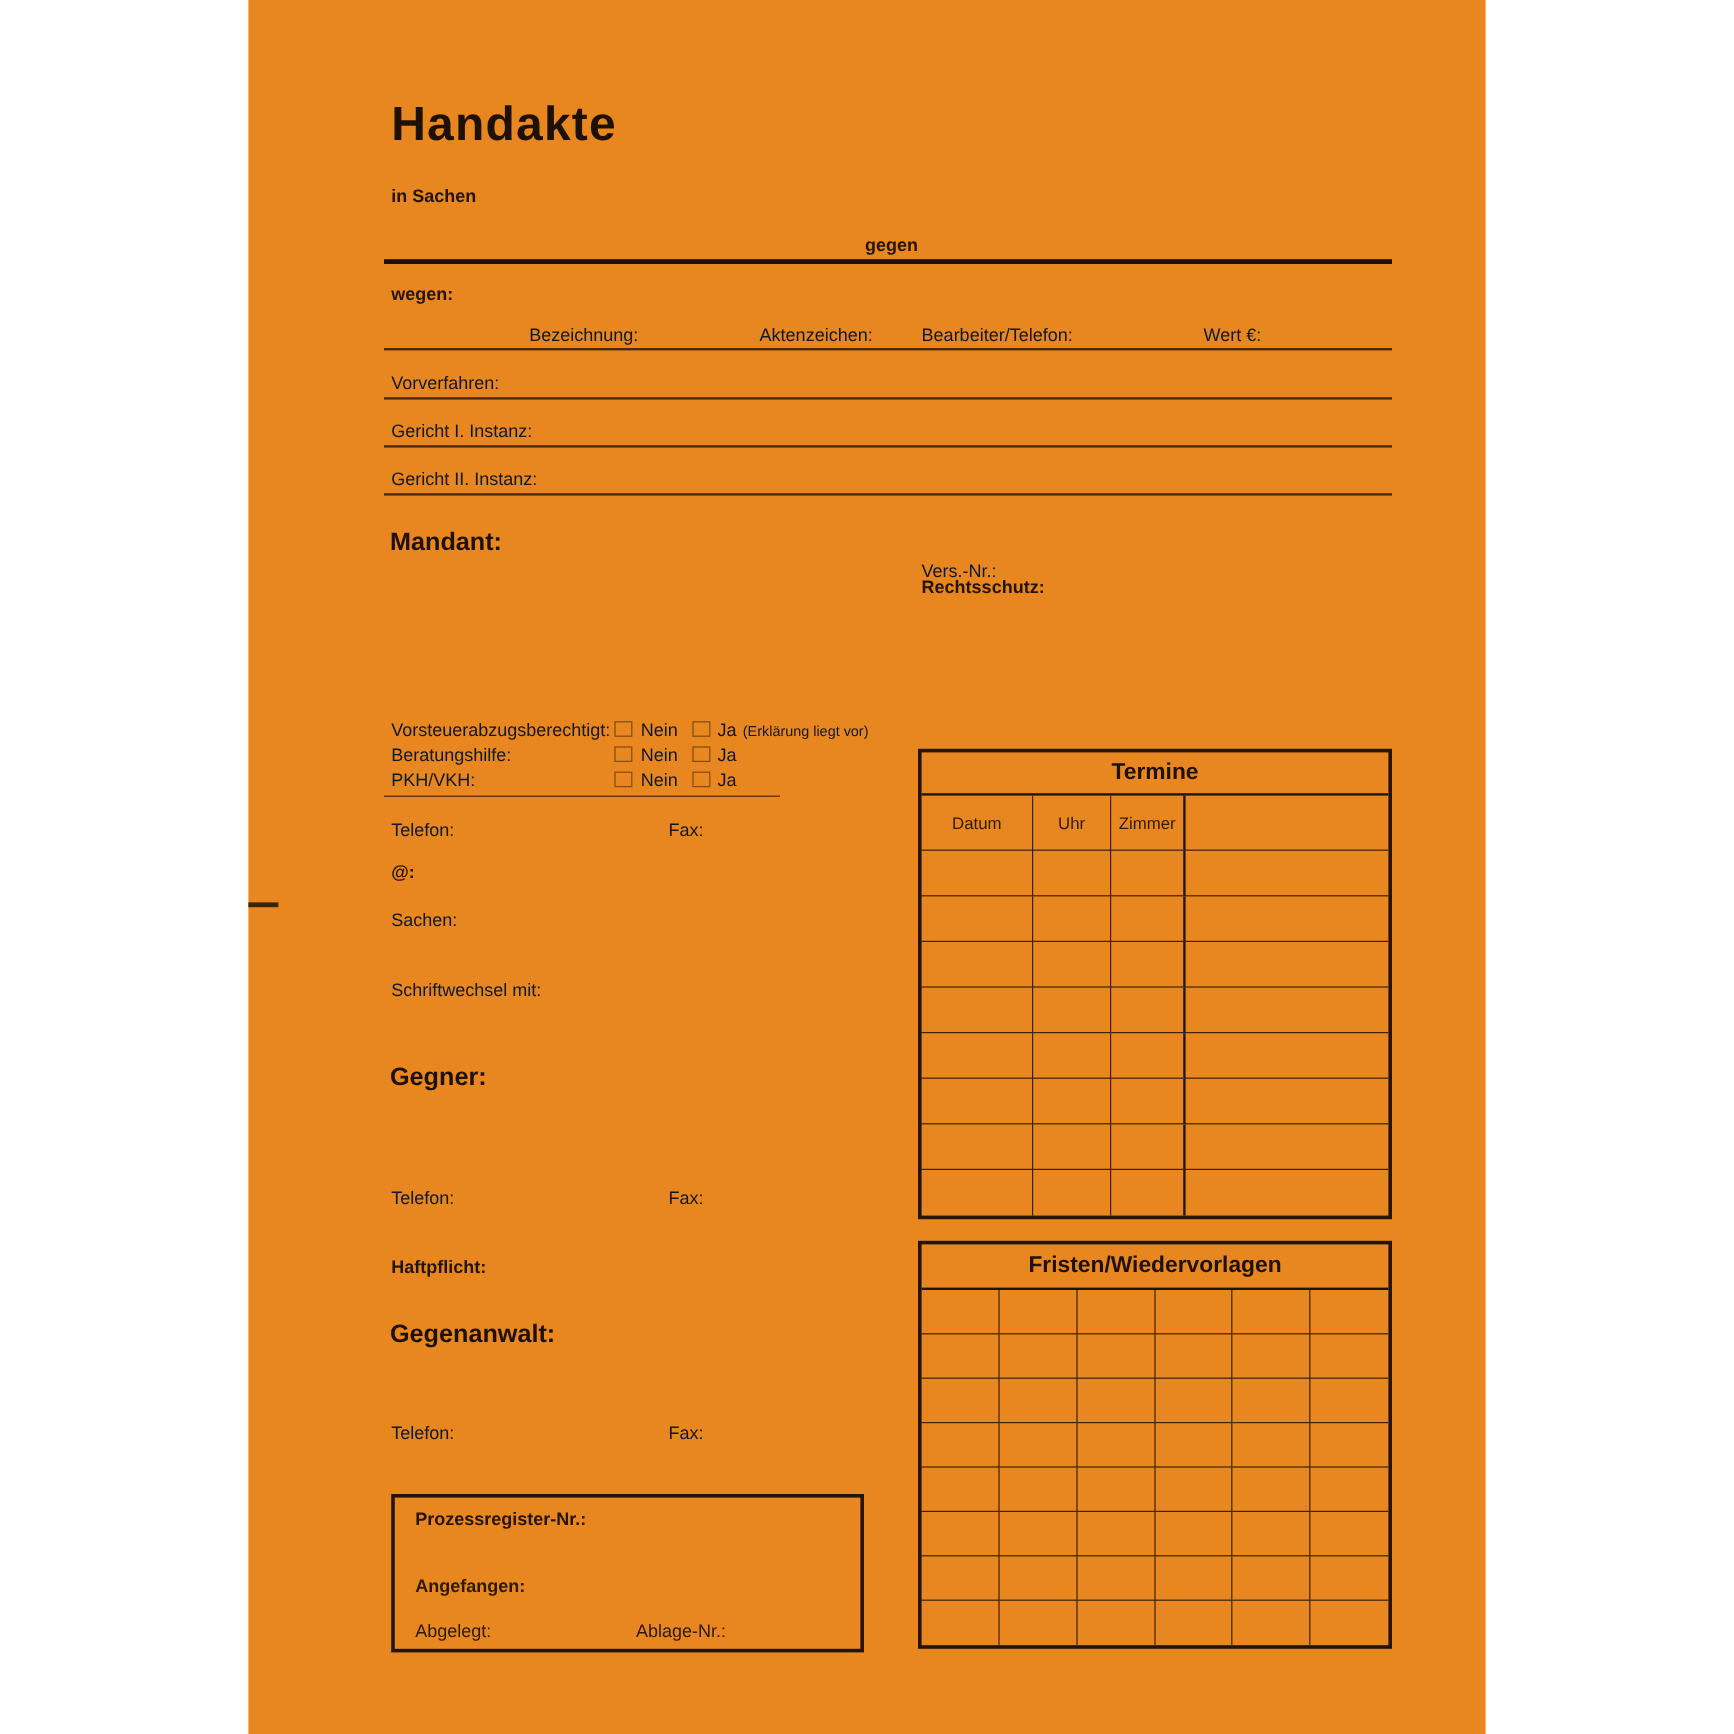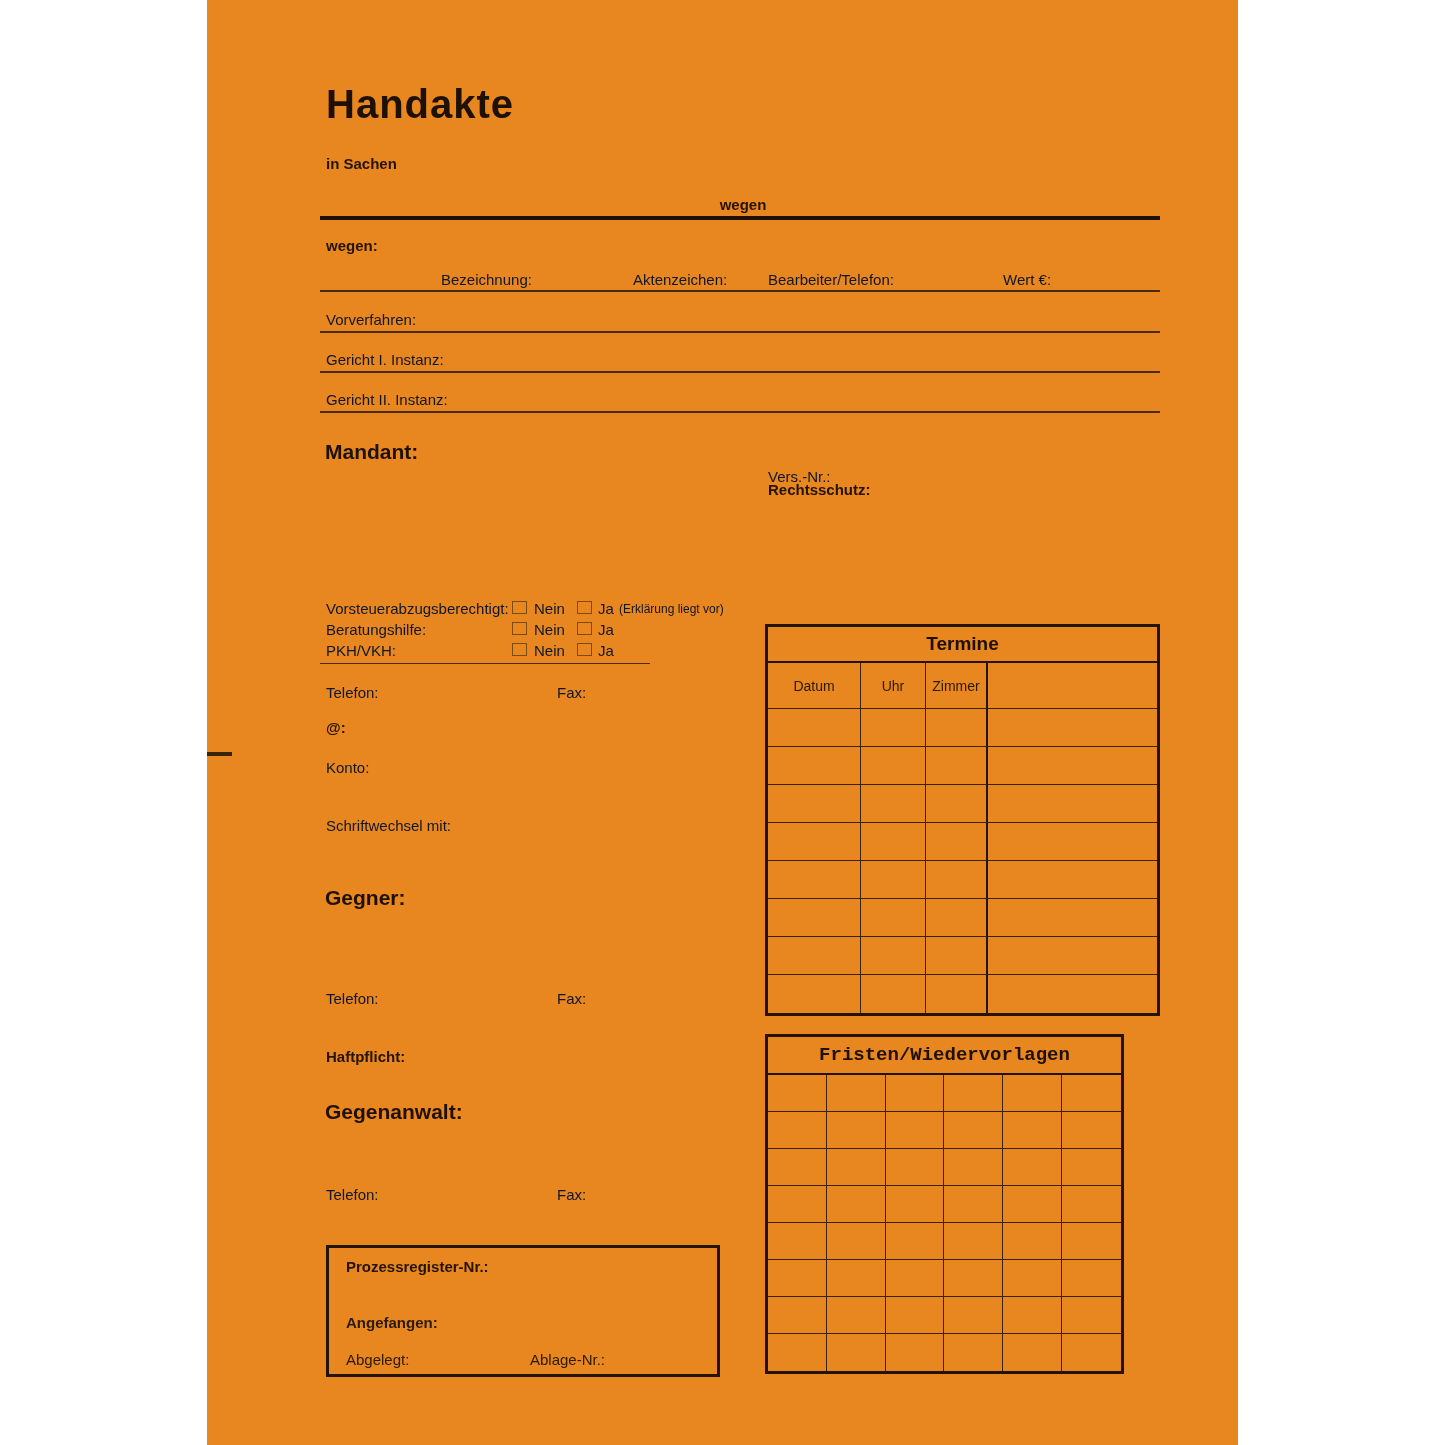--- a/index.html
+++ b/index.html
@@ -38,21 +38,21 @@
 <body>
 
 <div class="sheet">
 
   <div class="fold" style="left:-3px;top:752px;width:28px;height:4px;"></div>
 
   <div class="h1" style="left:119px;top:82px;">Handakte</div>
 
 
   <div class="lbl b" style="left:119px;top:155px;">in Sachen</div>
-  <div class="lbl b" style="left:536px;top:196px;transform:translateX(-50%);">wegen</div>
+  <div class="lbl b" style="left:536px;top:196px;transform:translateX(-50%);">gegen</div>
   <div class="heavyline" style="left:113px;top:216px;width:840px;"></div>
   <div class="lbl b" style="left:119px;top:237px;">wegen:</div>
 
   <div class="lbl" style="left:234px;top:271px;">Bezeichnung:</div>
   <div class="lbl" style="left:426px;top:271px;">Aktenzeichen:</div>
   <div class="lbl" style="left:561px;top:271px;">Bearbeiter/Telefon:</div>
   <div class="lbl" style="left:796px;top:271px;">Wert €:</div>
   <div class="hline" style="left:113px;top:290px;width:840px;"></div>
 
   <div class="lbl" style="left:119px;top:311px;">Vorverfahren:</div>
@@ -88,21 +88,21 @@
     <span class="cb" style="left:305px;top:643px;"></span>
     <span class="lbl" style="left:327px;top:642px;">Nein</span>
     <span class="cb" style="left:370px;top:643px;"></span>
     <span class="lbl" style="left:391px;top:642px;">Ja</span>
   </div>
   <div class="hline" style="left:113px;top:663px;width:330px;height:1px;"></div>
 
   <div class="lbl" style="left:119px;top:684px;">Telefon:</div>
   <div class="lbl" style="left:350px;top:684px;">Fax:</div>
   <div class="lbl b" style="left:119px;top:719px;">@:</div>
-  <div class="lbl" style="left:119px;top:759px;">Konto:</div>
+  <div class="lbl" style="left:119px;top:759px;">Sachen:</div>
   <div class="lbl" style="left:119px;top:817px;">Schriftwechsel mit:</div>
 
   <div class="h2" style="left:118px;top:886px;">Gegner:</div>
   <div class="lbl" style="left:119px;top:990px;">Telefon:</div>
   <div class="lbl" style="left:350px;top:990px;">Fax:</div>
   <div class="lbl b" style="left:119px;top:1048px;">Haftpflicht:</div>
 
   <div class="h2" style="left:118px;top:1100px;">Gegenanwalt:</div>
   <div class="lbl" style="left:119px;top:1186px;">Telefon:</div>
   <div class="lbl" style="left:350px;top:1186px;">Fax:</div>
@@ -167,21 +167,21 @@
         </div>
         <div class="grid-row">
           <div class="grid-cell"></div>
           <div class="grid-cell"></div>
           <div class="grid-cell"></div>
           <div class="grid-cell"></div>
         </div>
       </div>
   </div>
 
-  <div class="ttable t6 f6" style="left:558px;top:1034px;width:359px;font-family:Liberation Mono, monospace;">
+  <div class="ttable t6 f6" style="left:558px;top:1034px;width:395px;">
     <div class="ttitle" style="height:38px;">Fristen/Wiedervorlagen</div>
     <div>
         <div class="grid-row">
           <div class="grid-cell"></div>
           <div class="grid-cell"></div>
           <div class="grid-cell"></div>
           <div class="grid-cell"></div>
           <div class="grid-cell"></div>
           <div class="grid-cell"></div>
         </div>

